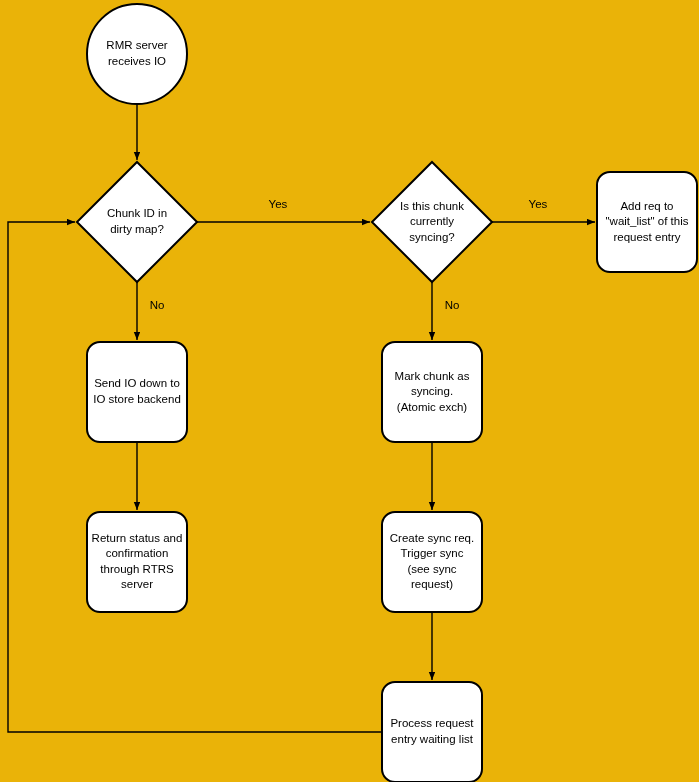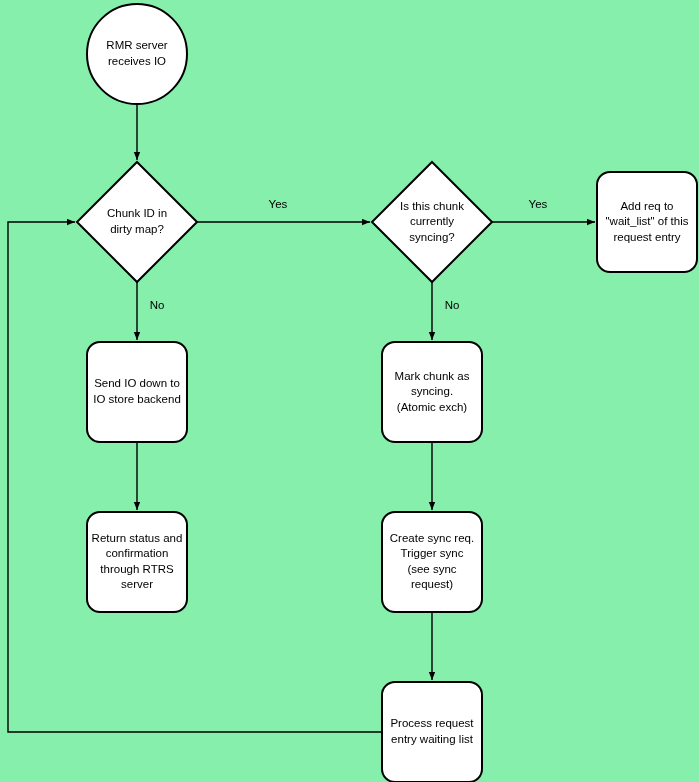--- a/index.html
+++ b/index.html
@@ -4,21 +4,21 @@
 <style>
   html, body {
     margin: 0;
     padding: 0;
     background: #ffffff;
   }
   #canvas {
     position: relative;
     width: 699px;
     height: 782px;
-    background: #86efac;
+    background: #eab308;
     overflow: hidden;
     font-family: "Liberation Sans", sans-serif;
     text-align: center;
   }
   svg#flow {
     position: absolute;
     top: 0;
     left: 0;
     width: 699px;
     height: 782px;

